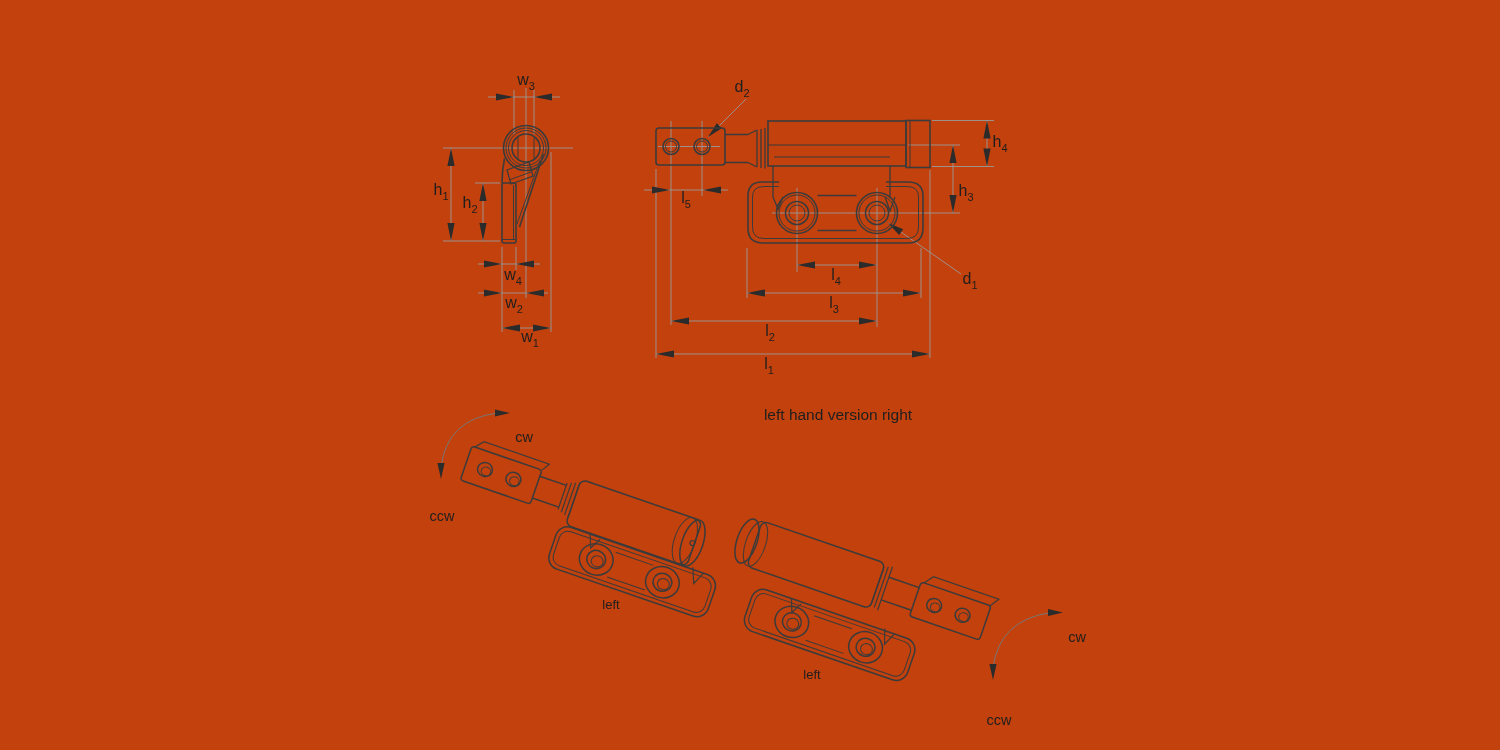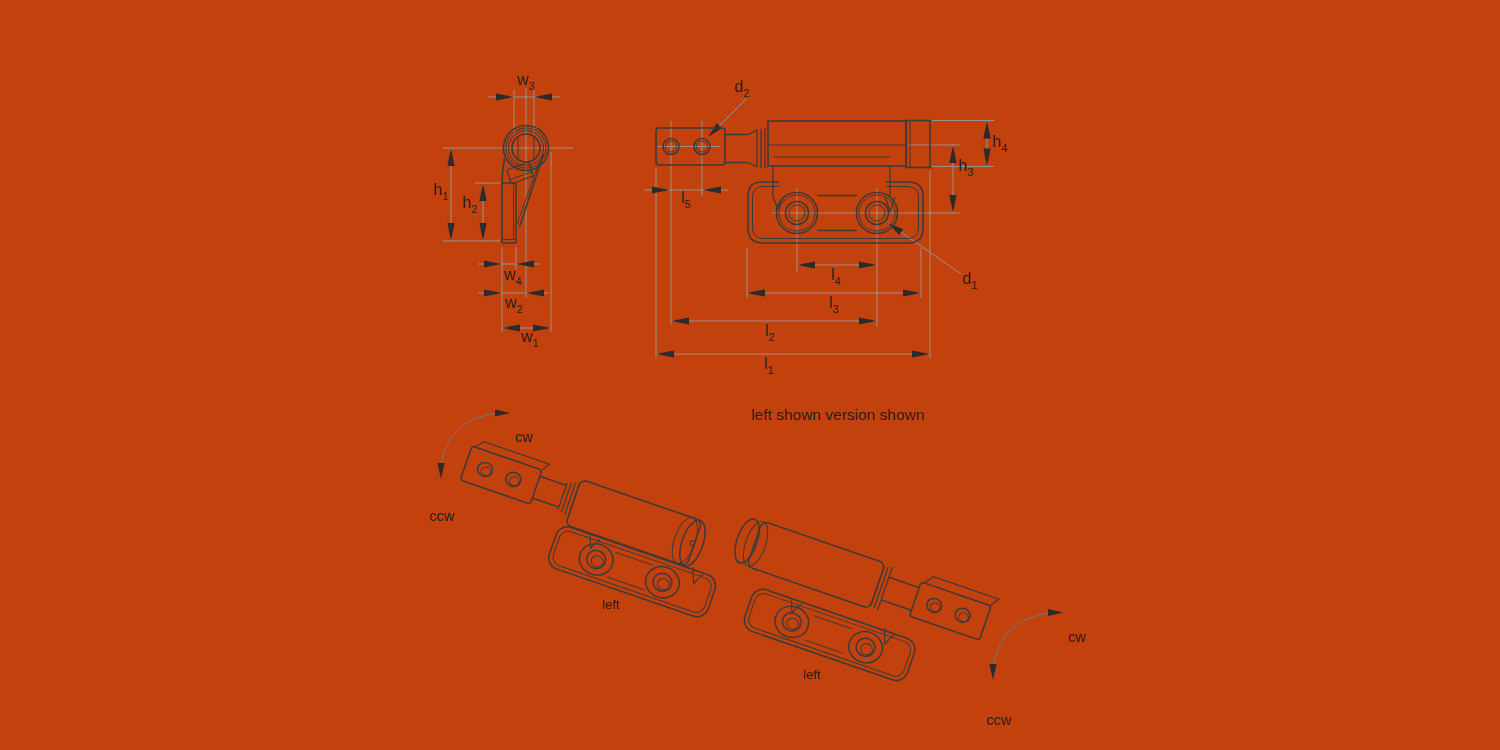--- a/index.html
+++ b/index.html
@@ -220,28 +220,28 @@
 <div class="lbl dim" style="left:526px;top:82px"><span>w</span><sub>3</sub></div>
 <div class="lbl dim" style="left:441px;top:192px"><span>h</span><sub>1</sub></div>
 <div class="lbl dim" style="left:470px;top:205px"><span>h</span><sub>2</sub></div>
 <div class="lbl dim" style="left:513px;top:277px"><span>w</span><sub>4</sub></div>
 <div class="lbl dim" style="left:514px;top:305px"><span>w</span><sub>2</sub></div>
 <div class="lbl dim" style="left:530px;top:339px"><span>w</span><sub>1</sub></div>
 
 <div class="lbl dim" style="left:742px;top:89px"><span>d</span><sub>2</sub></div>
 <div class="lbl dim" style="left:686px;top:200px"><span>l</span><sub>5</sub></div>
 <div class="lbl dim" style="left:1000px;top:144px"><span>h</span><sub>4</sub></div>
-<div class="lbl dim" style="left:966px;top:168px"><span>h</span><sub>3</sub></div>
+<div class="lbl dim" style="left:966px;top:193px"><span>h</span><sub>3</sub></div>
 <div class="lbl dim" style="left:836px;top:277px"><span>l</span><sub>4</sub></div>
 <div class="lbl dim" style="left:834px;top:305px"><span>l</span><sub>3</sub></div>
 <div class="lbl dim" style="left:770px;top:333px"><span>l</span><sub>2</sub></div>
 <div class="lbl dim" style="left:769px;top:366px"><span>l</span><sub>1</sub></div>
 <div class="lbl dim" style="left:970px;top:281px"><span>d</span><sub>1</sub></div>
 
-<div class="lbl cap" style="left:838px;top:415px">left shown version shown</div>
+<div class="lbl cap" style="left:838px;top:415px">left hand version right</div>
 
 <div class="lbl ann" style="left:524px;top:413px">cw</div>
 <div class="lbl ann" style="left:442px;top:492px">ccw</div>
 <div class="lbl name" style="left:611px;top:604px">left</div>
 
 <div class="lbl ann" style="left:1077px;top:613px">cw</div>
 <div class="lbl ann" style="left:999px;top:696px">ccw</div>
 <div class="lbl name" style="left:812px;top:674px">left</div>
 
 </div>

